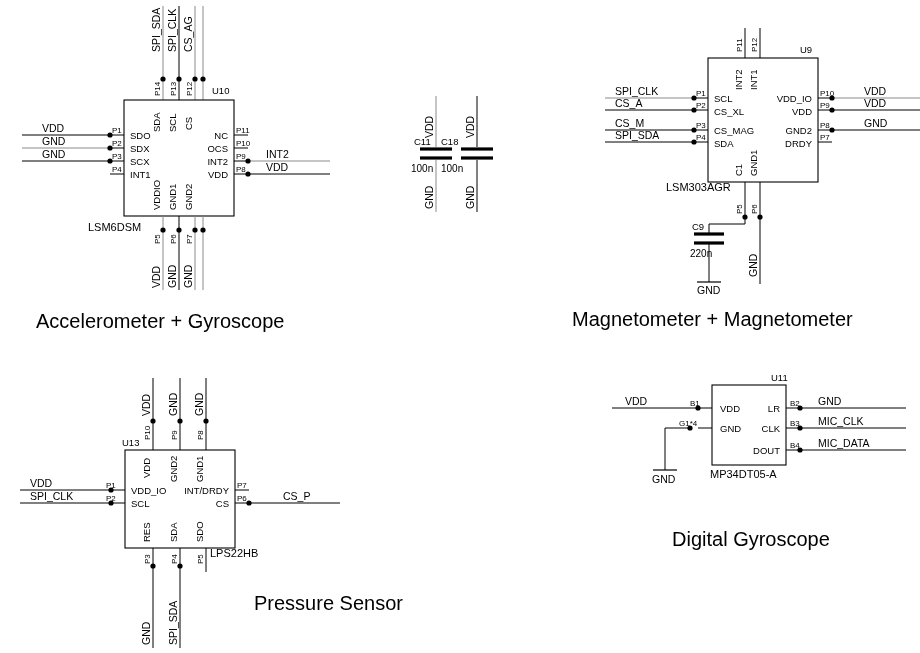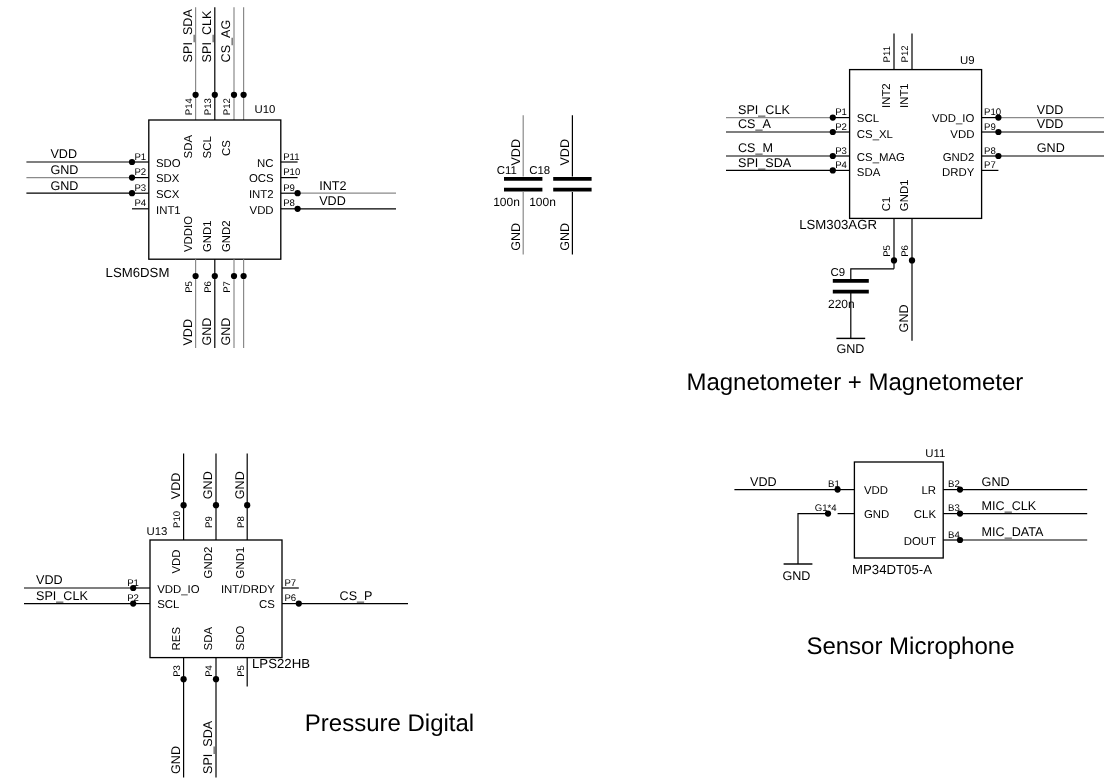--- a/index.html
+++ b/index.html
@@ -27,26 +27,27 @@
   .box{fill:none;stroke:#000;stroke-width:1.1;}
   .junction{fill:#000;}
   .capplate{stroke:#000;stroke-width:3.2;}
   .gndbar{stroke:#000;stroke-width:1.2;}
 </style>
 </head>
 <body>
 
 <div id="sheet">
 
+  <div class="section-title" style="left:36px;top:310px;">Accelerometer + Gyroscope</div>
 
   <div class="section-title" style="left:572px;top:308px;">Magnetometer + Magnetometer</div>
 
-  <div class="section-title" style="left:254px;top:592px;">Pressure Digital</div>
-
-  <div class="section-title" style="left:672px;top:528px;">Sensor Microphone</div>
+  <div class="section-title" style="left:254px;top:592px;">Pressure Sensor</div>
+
+  <div class="section-title" style="left:672px;top:528px;">Digital Gyroscope</div>
 
   <svg width="920" height="653" viewBox="0 0 920 653">
 
     <g>
 
       <line class="wiregray" x1="163" y1="6" x2="163" y2="100"></line>
       <line class="wire" x1="179" y1="6" x2="179" y2="100"></line>
       <line class="wiregray" x1="195" y1="6" x2="195" y2="100"></line>
       <line class="wiregray" x1="203" y1="6" x2="203" y2="100"></line>
 

